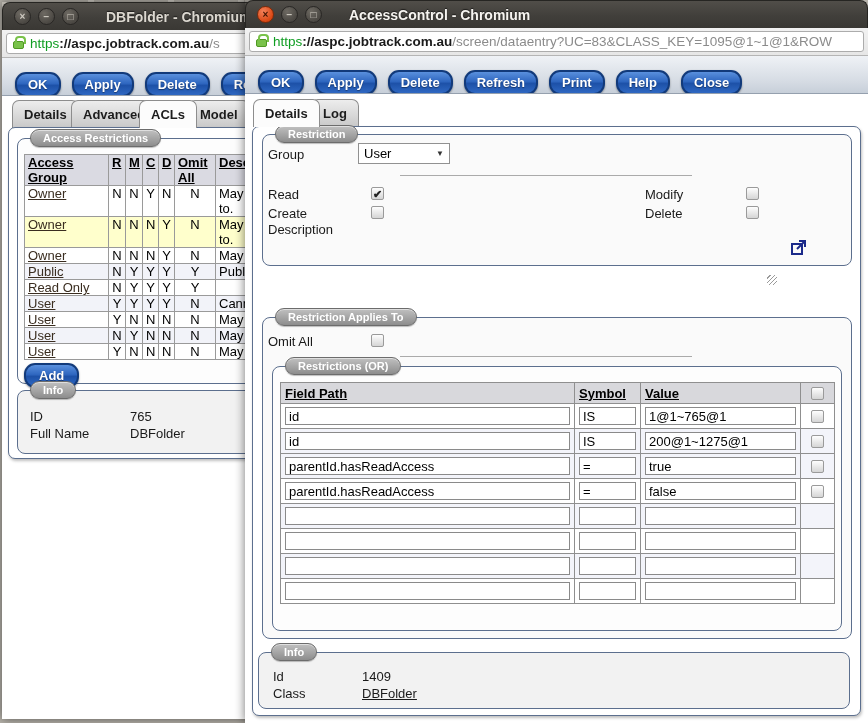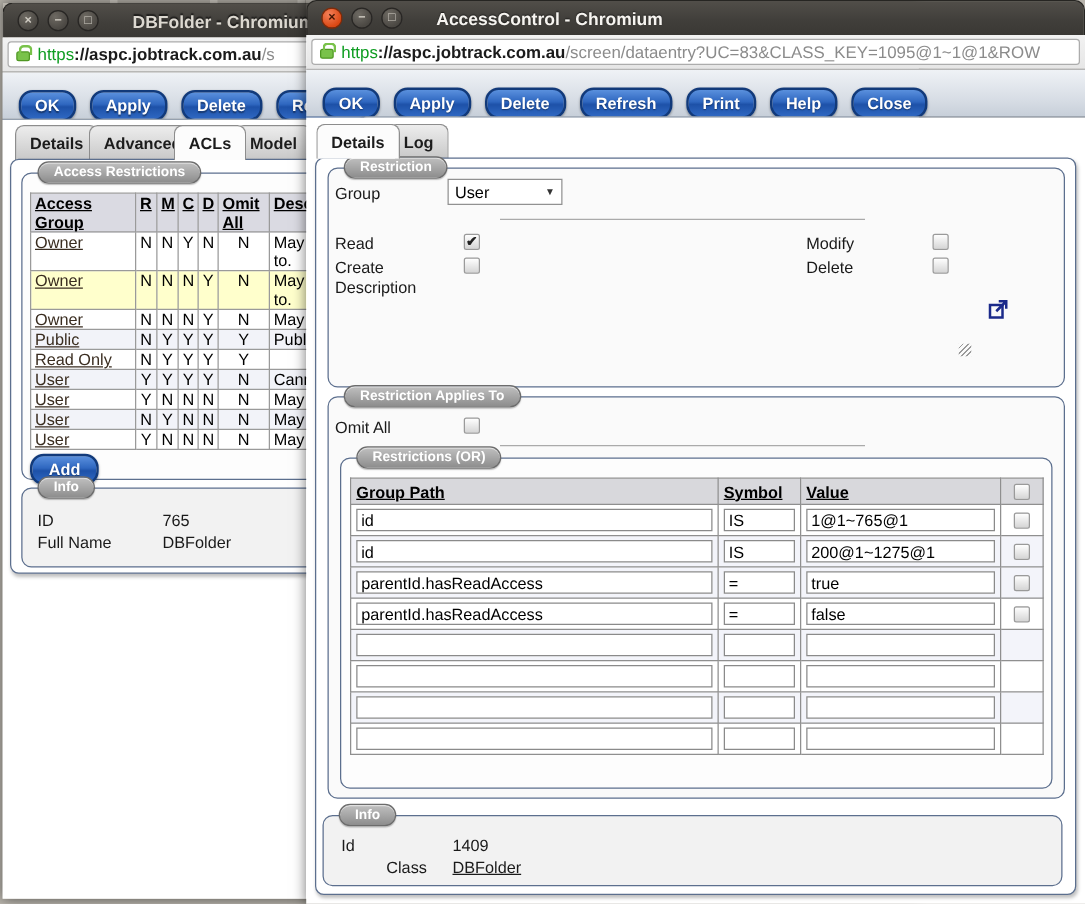--- a/index.html
+++ b/index.html
@@ -313,21 +313,21 @@
       <button class="btn">Print</button>
       <button class="btn">Help</button>
       <button class="btn">Close</button>
     </div>
 
   <div class="tab active" style="left:8px; top:99px;"><span>Details</span></div>
   <div class="tab" style="left:66px; top:99px;"><span>Log</span></div>
 
   <div class="panel" style="left:7px; top:126px; width:609px; height:590px;"></div>
 
-  <div class="fieldset" style="left:17px; top:134px; width:590px; height:176px; background:#fafafa;">
+  <div class="fieldset" style="left:17px; top:134px; width:590px; height:132px; background:#fafafa;">
     <div class="legend">Restriction</div>
   </div>
   <div class="lbl" style="left:23px; top:147px;">Group</div>
   <div class="selectbox" style="left:113px; top:143px; width:92px;">
     <span>User</span>
     <span class="arrow">▼</span>
   </div>
   <div class="hr" style="left:155px; top:175px; width:292px;"></div>
 
   <div class="lbl" style="left:23px; top:187px;">Read</div>
@@ -359,21 +359,21 @@
   </div>
   <table class="fr" style="position:absolute; left:35px; top:382px; width:554px;">
     <colgroup>
       <col style="width:294px">
         <col style="width:66px">
         <col style="width:160px">
         <col style="width:34px">
     </colgroup>
     <thead>
       <tr>
-        <th><span>Group Path</span></th>
+        <th><span>Field Path</span></th>
         <th><span>Symbol</span></th>
         <th><span>Value</span></th>
         <th>
             <div class="chkwrap">
               <div class="checkbox rowchk"></div>
             </div>
           </th>
       </tr>
     </thead>
     <tbody>
@@ -489,16 +489,16 @@
           </td>
           <td></td>
         </tr>
       </tbody>
   </table>
 
   <div class="fieldset" style="left:13px; top:652px; width:592px; height:57px; background:#f2f2f2;">
     <div class="legend">Info</div>
     <div class="lbl" style="left:14px; top:16px;">Id</div>
     <div class="val" style="left:103px; top:16px;">1409</div>
-    <div class="lbl" style="left:14px; top:33px;margin-left:36px;">Class</div>
+    <div class="lbl" style="left:14px; top:33px;">Class</div>
     <a href="#" class="val ulink" style="left:103px; top:33px;">DBFolder</a>
   </div>
 </div>
 
 </body></html>

